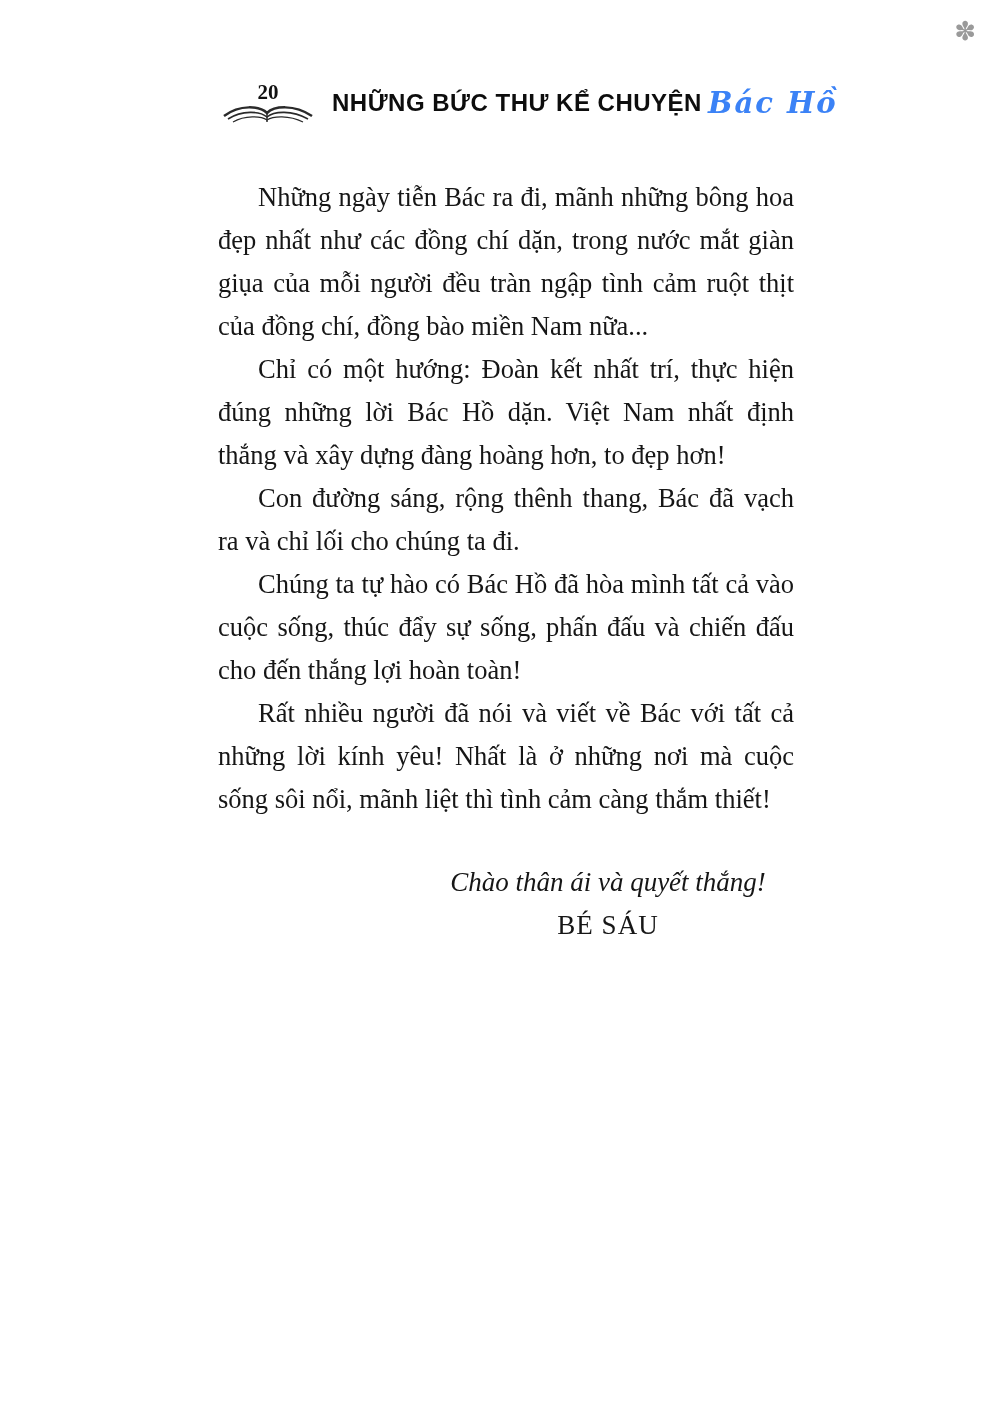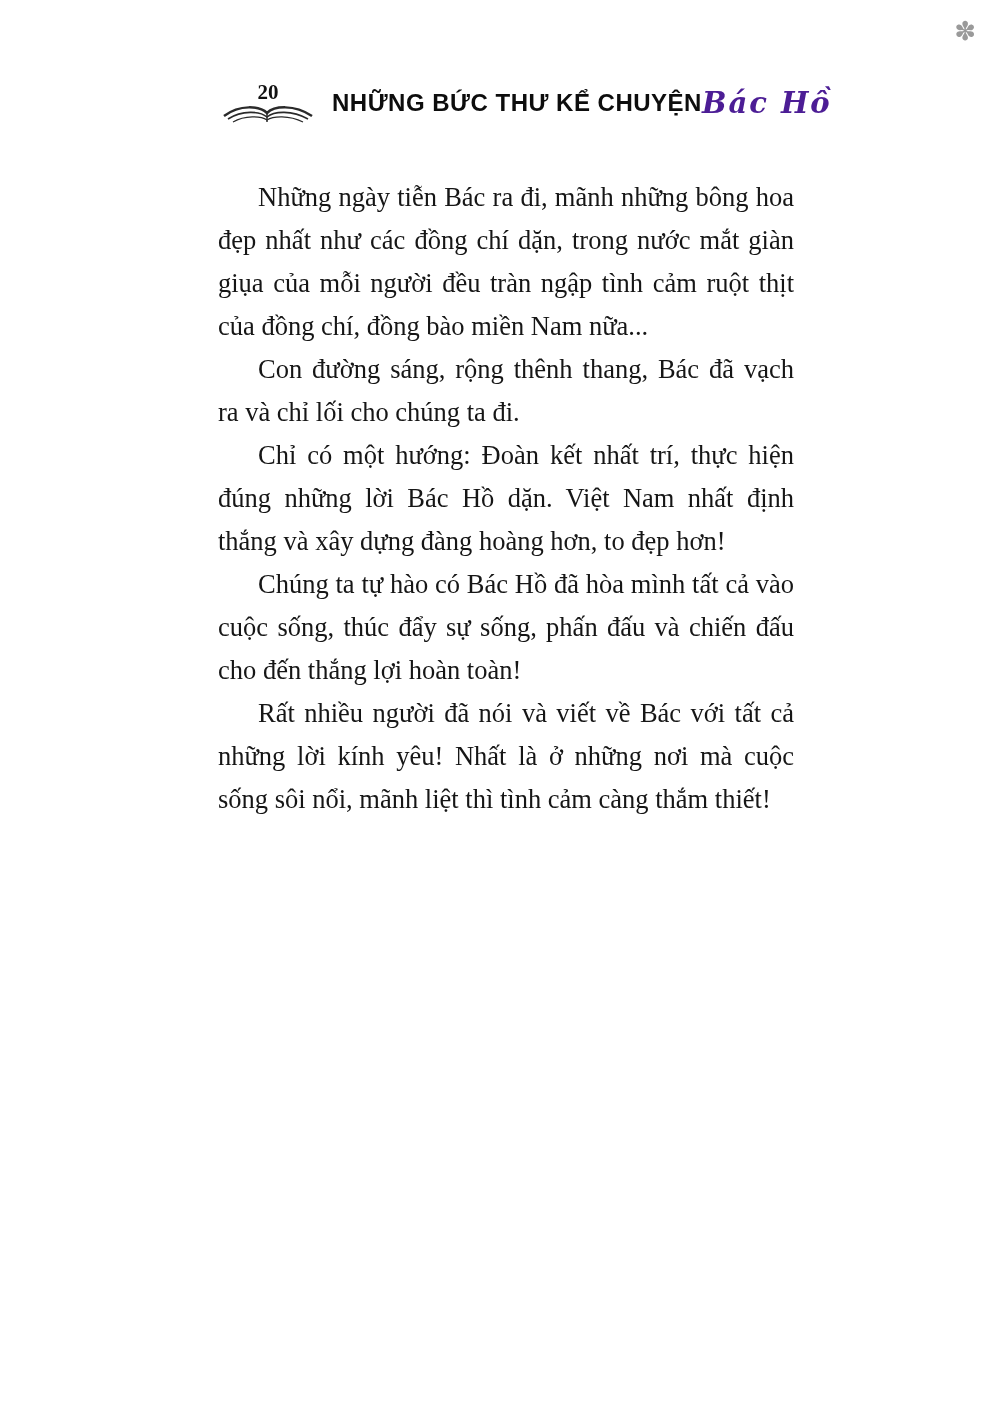--- a/index.html
+++ b/index.html
@@ -55,22 +55,23 @@
     letter-spacing: 0.5px;
     color: #0d0d0d;
     white-space: nowrap;
   }
   .book-title-script {
     font-family: "DejaVu Serif", "Liberation Serif", serif;
     font-style: italic;
     font-weight: 700;
     font-size: 29px;
     letter-spacing: 2px;
-    color: #4c1d95;
+    color: #3b82f6;
     white-space: nowrap;
+    margin-left: 6px;
   }
   .body-text {
     position: absolute;
     top: 176px;
     left: 218px;
     width: 576px;
   }
   .body-text p {
     font-size: 26.5px;
     line-height: 43px;
@@ -115,20 +116,24 @@
       <span class="page-number">20</span>
     </div>
     <div style="display:flex; align-items:center;">
       <span class="book-title">NHỮNG BỨC THƯ KỂ CHUYỆN</span>
       <span class="book-title-script">Bác Hồ</span>
     </div>
   </div>
 
   <div class="body-text">
     <p>Những ngày tiễn Bác ra đi, mãnh những bông hoa đẹp nhất như các đồng chí dặn, trong nước mắt giàn giụa của mỗi người đều tràn ngập tình cảm ruột thịt của đồng chí, đồng bào miền Nam nữa...</p>
+    <p>Chỉ có một hướng: Đoàn kết nhất trí, thực hiện đúng những lời Bác Hồ dặn. Việt Nam nhất định thắng và xây dựng đàng hoàng hơn, to đẹp hơn!</p>
     <p>Con đường sáng, rộng thênh thang, Bác đã vạch ra và chỉ lối cho chúng ta đi.</p>
-    <p>Chỉ có một hướng: Đoàn kết nhất trí, thực hiện đúng những lời Bác Hồ dặn. Việt Nam nhất định thắng và xây dựng đàng hoàng hơn, to đẹp hơn!</p>
     <p>Chúng ta tự hào có Bác Hồ đã hòa mình tất cả vào cuộc sống, thúc đẩy sự sống, phấn đấu và chiến đấu cho đến thắng lợi hoàn toàn!</p>
     <p>Rất nhiều người đã nói và viết về Bác với tất cả những lời kính yêu! Nhất là ở những nơi mà cuộc sống sôi nổi, mãnh liệt thì tình cảm càng thắm thiết!</p>
 
+    <div class="signoff-block">
+      <div class="signoff">Chào thân ái và quyết thắng!</div>
+      <div class="signature">BÉ SÁU</div>
+    </div>
   </div>
 
 </div>
 
 </body></html>

